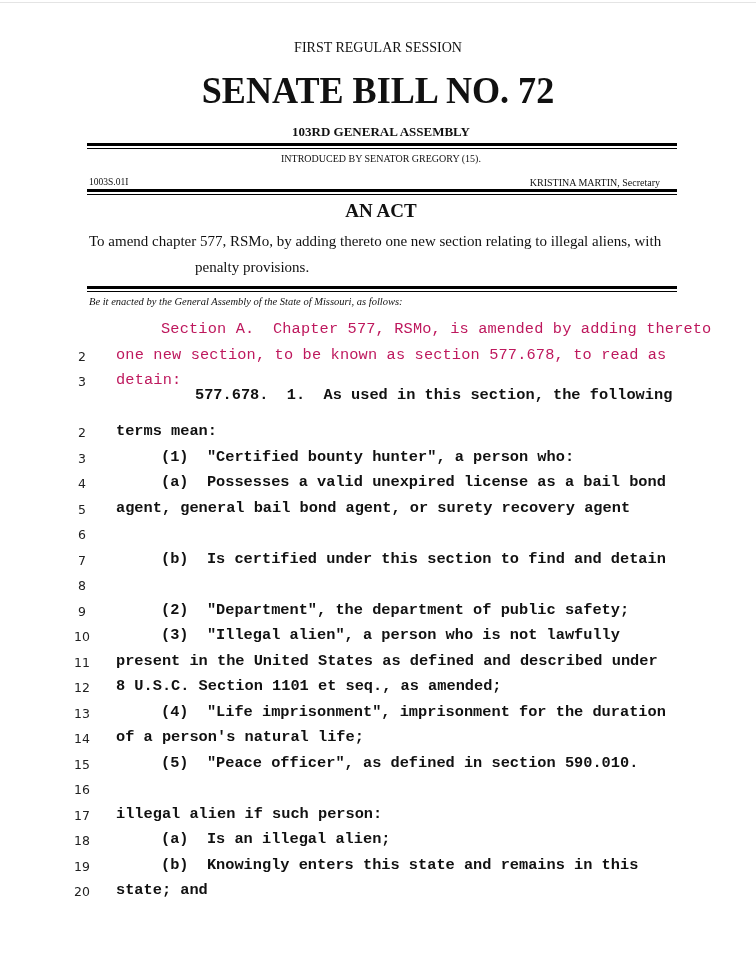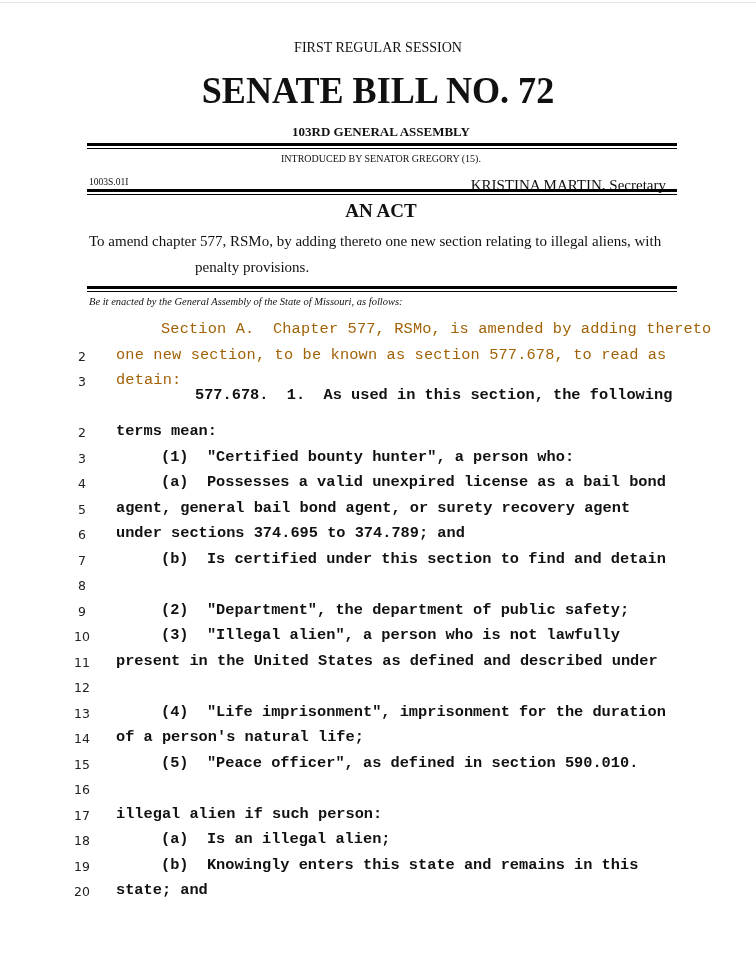--- a/index.html
+++ b/index.html
@@ -21,31 +21,31 @@
 
   .rule { position: absolute; left: 87px; width: 590px; }
   .rule .thick { height: 3px; background: #000; }
   .rule .gap { height: 2px; }
   .rule .thin { height: 1px; background: #000; }
   #rule1 { top: 143px; }
   #rule2 { top: 189px; }
   #rule3 { top: 286px; }
 
   #billcode { position: absolute; left: 89px; top: 177px; font-size: 9.5px; }
-  #secretary { position: absolute; right: 90px; top: 177px; font-size: 15px; }
+  #secretary { position: absolute; right: 96px; top: 177px; font-size: 10px; }
 
   #summary1 { position: absolute; left: 89px; top: 233px; font-size: 15px; white-space: nowrap; }
   #summary2 { position: absolute; left: 157px; top: 259px; font-size: 15px; white-space: nowrap; margin-left: 38px; }
   #enacting { position: absolute; left: 89px; top: 296px; font-size: 10.5px; font-style: italic; white-space: nowrap; text-align: center; }
 
   .line { position: absolute; left: 0; width: 756px; height: 25px; white-space: pre; }
   .lnum { position: absolute; left: 70px; width: 24px; text-align: center; font-size: 12.5px; color: #222; top: 3px; }
   .ltext { position: absolute; left: 116px; font-size: 15.3px; top: 0px; }
   .ltext.indent { left: 161px; }
-  .light { color: #a16207; font-weight: normal; letter-spacing: 0.15px; text-align: right; }
+  .light { color: #be185d; font-weight: normal; letter-spacing: 0.15px; text-align: right; }
   .bold { font-weight: bold; color: #111; }
 </style>
 </head>
 <body>
 
 <div class="topline"></div>
 
 <div id="session" class="center serif">FIRST REGULAR SESSION</div>
 <div id="title" class="center serif">SENATE BILL NO. 72</div>
 <div id="assembly" class="center serif">103RD GENERAL ASSEMBLY</div>
@@ -80,27 +80,27 @@
 
 <div id="body-lines">
     <div class="line" style="top: 320px;"><span class="lnum sans"></span><span class="ltext mono light indent">Section A.  Chapter 577, RSMo, is amended by adding thereto</span></div>
     <div class="line" style="top: 345.5px;"><span class="lnum sans">2</span><span class="ltext mono light">one new section, to be known as section 577.678, to read as</span></div>
     <div class="line" style="top: 371px;"><span class="lnum sans">3</span><span class="ltext mono light">detain:</span></div>
     <div class="line" style="top: 386px; margin-left: 34px;"><span class="lnum sans"></span><span class="ltext mono bold indent">577.678.  1.  As used in this section, the following</span></div>
     <div class="line" style="top: 422px;"><span class="lnum sans">2</span><span class="ltext mono bold">terms mean:</span></div>
     <div class="line" style="top: 447.5px;"><span class="lnum sans">3</span><span class="ltext mono bold indent">(1)  "Certified bounty hunter", a person who:</span></div>
     <div class="line" style="top: 473px;"><span class="lnum sans">4</span><span class="ltext mono bold indent">(a)  Possesses a valid unexpired license as a bail bond</span></div>
     <div class="line" style="top: 498.5px;"><span class="lnum sans">5</span><span class="ltext mono bold">agent, general bail bond agent, or surety recovery agent</span></div>
-    <div class="line" style="top: 524px;"><span class="lnum sans">6</span><span class="ltext mono bold">under sections 374.695 to 374.789; and</span></div>
+    <div class="line" style="top: 524px;"><span class="lnum sans">6</span></div>
     <div class="line" style="top: 549.5px;"><span class="lnum sans">7</span><span class="ltext mono bold indent">(b)  Is certified under this section to find and detain</span></div>
     <div class="line" style="top: 575px;"><span class="lnum sans">8</span></div>
     <div class="line" style="top: 600.5px;"><span class="lnum sans">9</span><span class="ltext mono bold indent">(2)  "Department", the department of public safety;</span></div>
     <div class="line" style="top: 626px;"><span class="lnum sans">10</span><span class="ltext mono bold indent">(3)  "Illegal alien", a person who is not lawfully</span></div>
     <div class="line" style="top: 651.5px;"><span class="lnum sans">11</span><span class="ltext mono bold">present in the United States as defined and described under</span></div>
-    <div class="line" style="top: 677px;"><span class="lnum sans">12</span></div>
+    <div class="line" style="top: 677px;"><span class="lnum sans">12</span><span class="ltext mono bold">8 U.S.C. Section 1101 et seq., as amended;</span></div>
     <div class="line" style="top: 702.5px;"><span class="lnum sans">13</span><span class="ltext mono bold indent">(4)  "Life imprisonment", imprisonment for the duration</span></div>
     <div class="line" style="top: 728px;"><span class="lnum sans">14</span><span class="ltext mono bold">of a person's natural life;</span></div>
     <div class="line" style="top: 753.5px;"><span class="lnum sans">15</span><span class="ltext mono bold indent">(5)  "Peace officer", as defined in section 590.010.</span></div>
     <div class="line" style="top: 779px; padding-left: 32px;"><span class="lnum sans">16</span></div>
     <div class="line" style="top: 804.5px;"><span class="lnum sans">17</span><span class="ltext mono bold">illegal alien if such person:</span></div>
     <div class="line" style="top: 830px;"><span class="lnum sans">18</span><span class="ltext mono bold indent">(a)  Is an illegal alien;</span></div>
     <div class="line" style="top: 855.5px;"><span class="lnum sans">19</span><span class="ltext mono bold indent">(b)  Knowingly enters this state and remains in this</span></div>
     <div class="line" style="top: 881px;"><span class="lnum sans">20</span><span class="ltext mono bold">state; and</span></div>
   </div>
 

